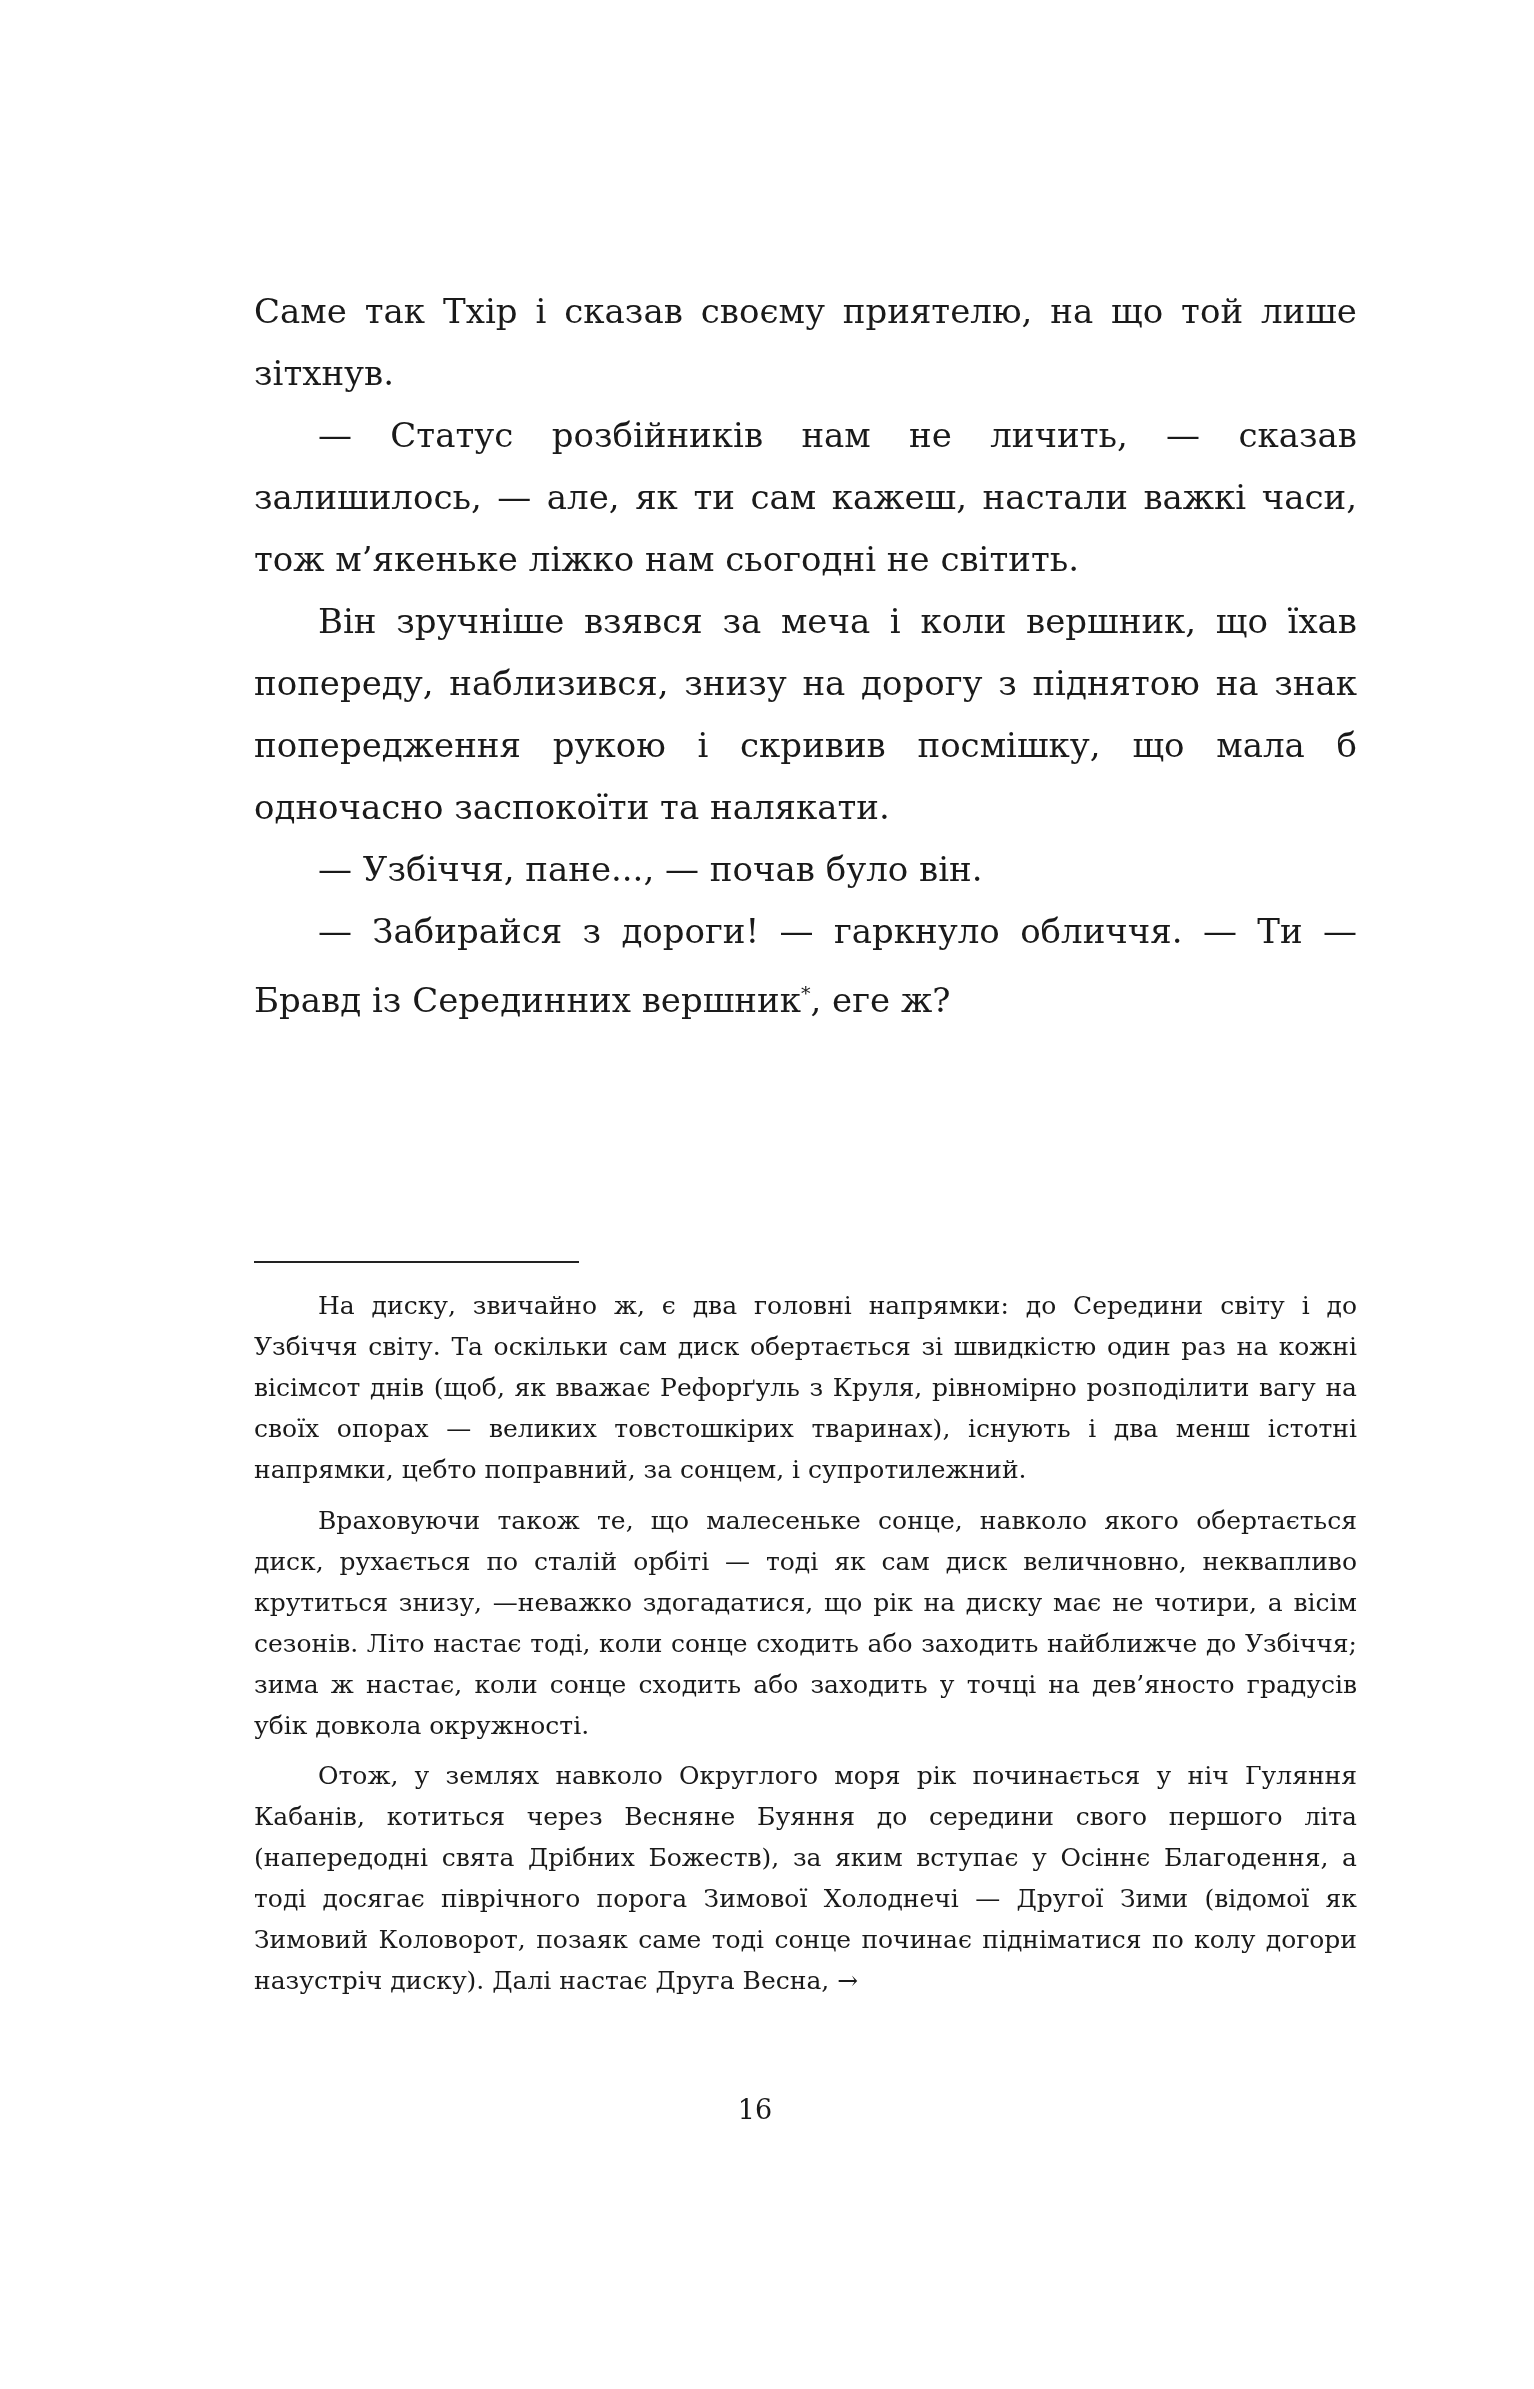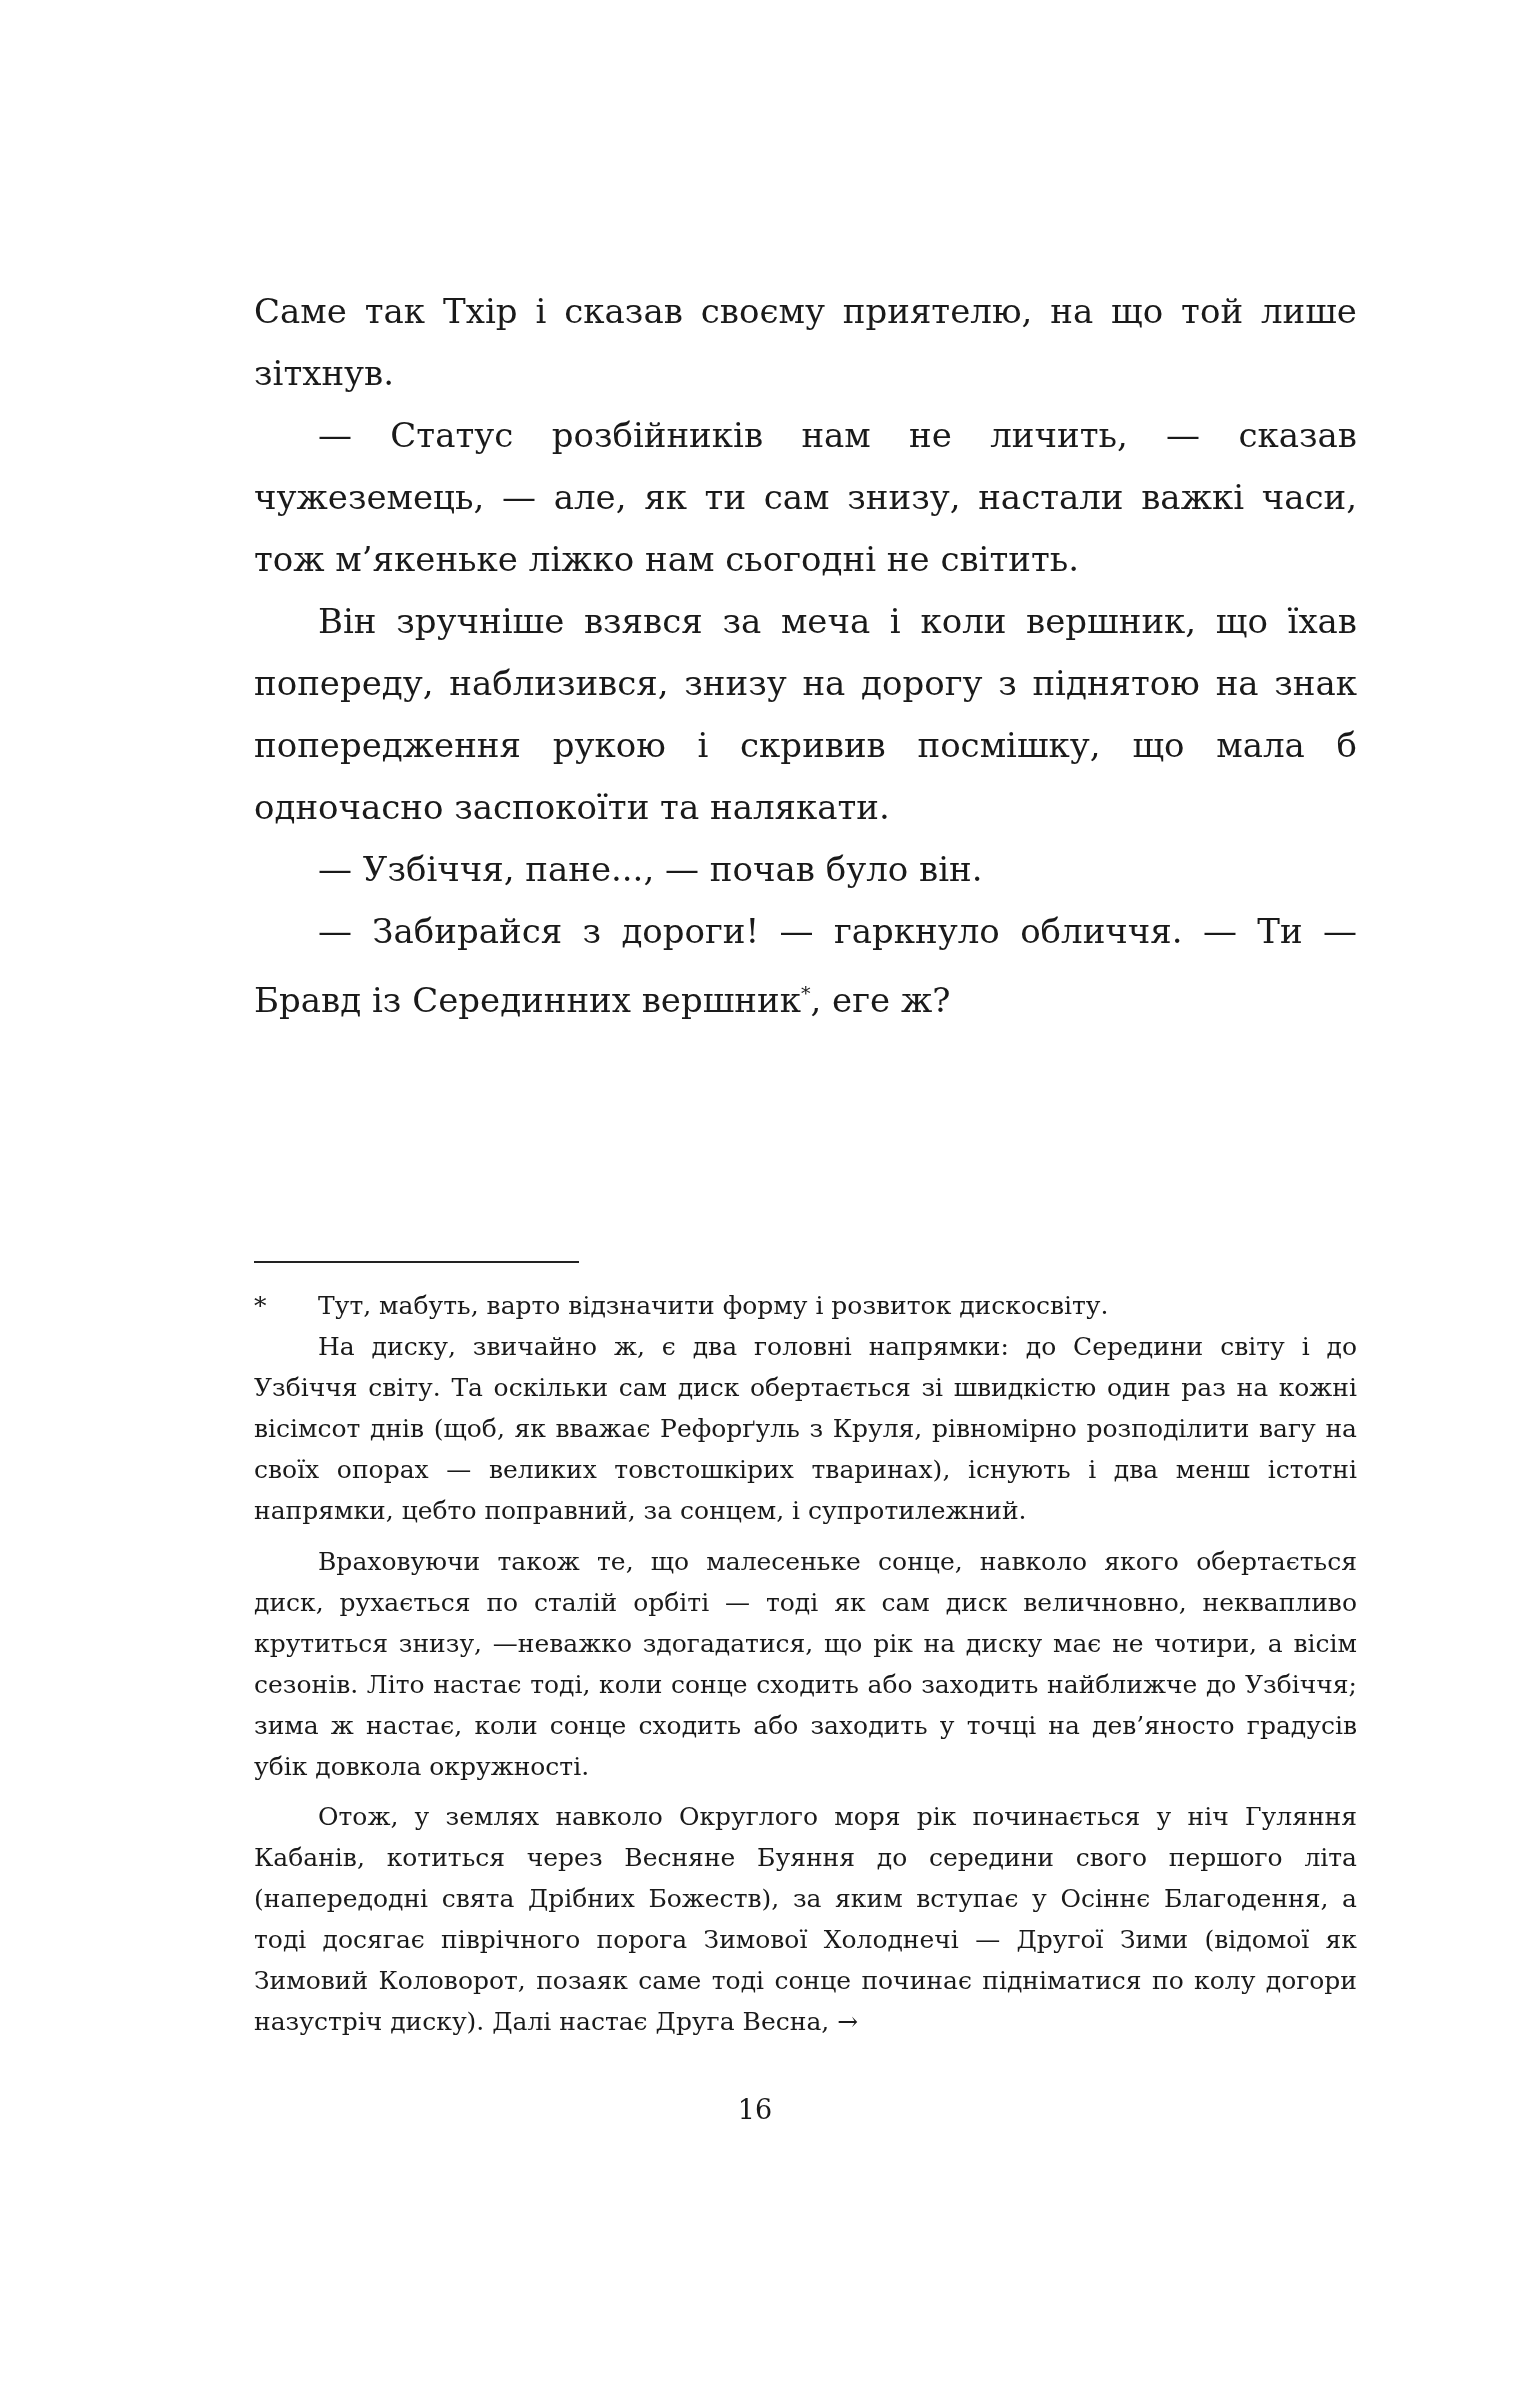--- a/index.html
+++ b/index.html
@@ -15,30 +15,29 @@
   .foot .star{display:inline-block;width:64px;}
   .gap{height:9.6px;}
   sup{font-size:19px;}
   .pageno{position:absolute;left:0;width:1510px;top:2094px;text-align:center;font-size:27px;}
 </style>
 </head>
 <body>
 
 <div class="page main">
   <p>Саме так Тхір і сказав своєму приятелю, на що той лише зітхнув.</p>
-  <p class="indent">— Статус розбійників нам не личить, — сказав чужеземець, — але, як ти сам знизу, настали важкі часи, тож м’якенькe ліжко нам сьогодні не світить.</p>
+  <p class="indent">— Статус розбійників нам не личить, — сказав залишилось, — але, як ти сам кажеш, настали важкі часи, тож м’якенькe ліжко нам сьогодні не світить.</p>
   <p class="indent">Він зручніше взявся за меча і коли вершник, що їхав попереду, наблизився, знизу на дорогу з піднятою на знак попередження рукою і скривив посмішку, що мала б одночасно заспокоїти та налякати.</p>
   <p class="indent">— Узбіччя, пане..., — почав було він.</p>
   <p class="indent"><span>— Забирайся з дороги! — гаркнуло обличчя. — Ти — Бравд із Серединних вершник</span><sup>*</sup><span>, еге ж?</span></p>
 </div>
 
 <div class="rule"></div>
 
 <div class="foot">
-  <p class="first"><span class="star">*</span><span>Тут, мабуть, варто відзначити форму і розвиток дискосвіту.</span></p>
   <p class="indent">На диску, звичайно ж, є два головні напрямки: до Середини світу і до Узбіччя світу. Та оскільки сам диск обертається зі швидкістю один раз на кожні вісімсот днів (щоб, як вважає Рефорґуль з Круля, рівномірно розподілити вагу на своїх опорах — великих товстошкірих тваринах), існують і два менш істотні напрямки, цебто поправний, за сонцем, і супротилежний.</p>
   <div class="gap"></div>
   <p class="indent">Враховуючи також те, що малесеньке сонце, навколо якого обертається диск, рухається по сталій орбіті — тоді як сам диск величновно, неквапливо крутиться знизу, —неважко здогадатися, що рік на диску має не чотири, а вісім сезонів. Літо настає тоді, коли сонце сходить або заходить найближче до Узбіччя; зима ж настає, коли сонце сходить або заходить у точці на дев’яносто градусів убік довкола окружності.</p>
   <div class="gap"></div>
   <p class="indent">Отож, у землях навколо Округлого моря рік починається у ніч Гуляння Кабанів, котиться через Весняне Буяння до середини свого першого літа (напередодні свята Дрібних Божеств), за яким вступає у Осіннє Благодення, а тоді досягає піврічного порога Зимової Холоднечі — Другої Зими (відомої як Зимовий Коловорот, позаяк саме тоді сонце починає підніматися по колу догори назустріч диску). Далі настає Друга Весна, →</p>
 </div>
 
 <div class="pageno">16</div>
 
 

